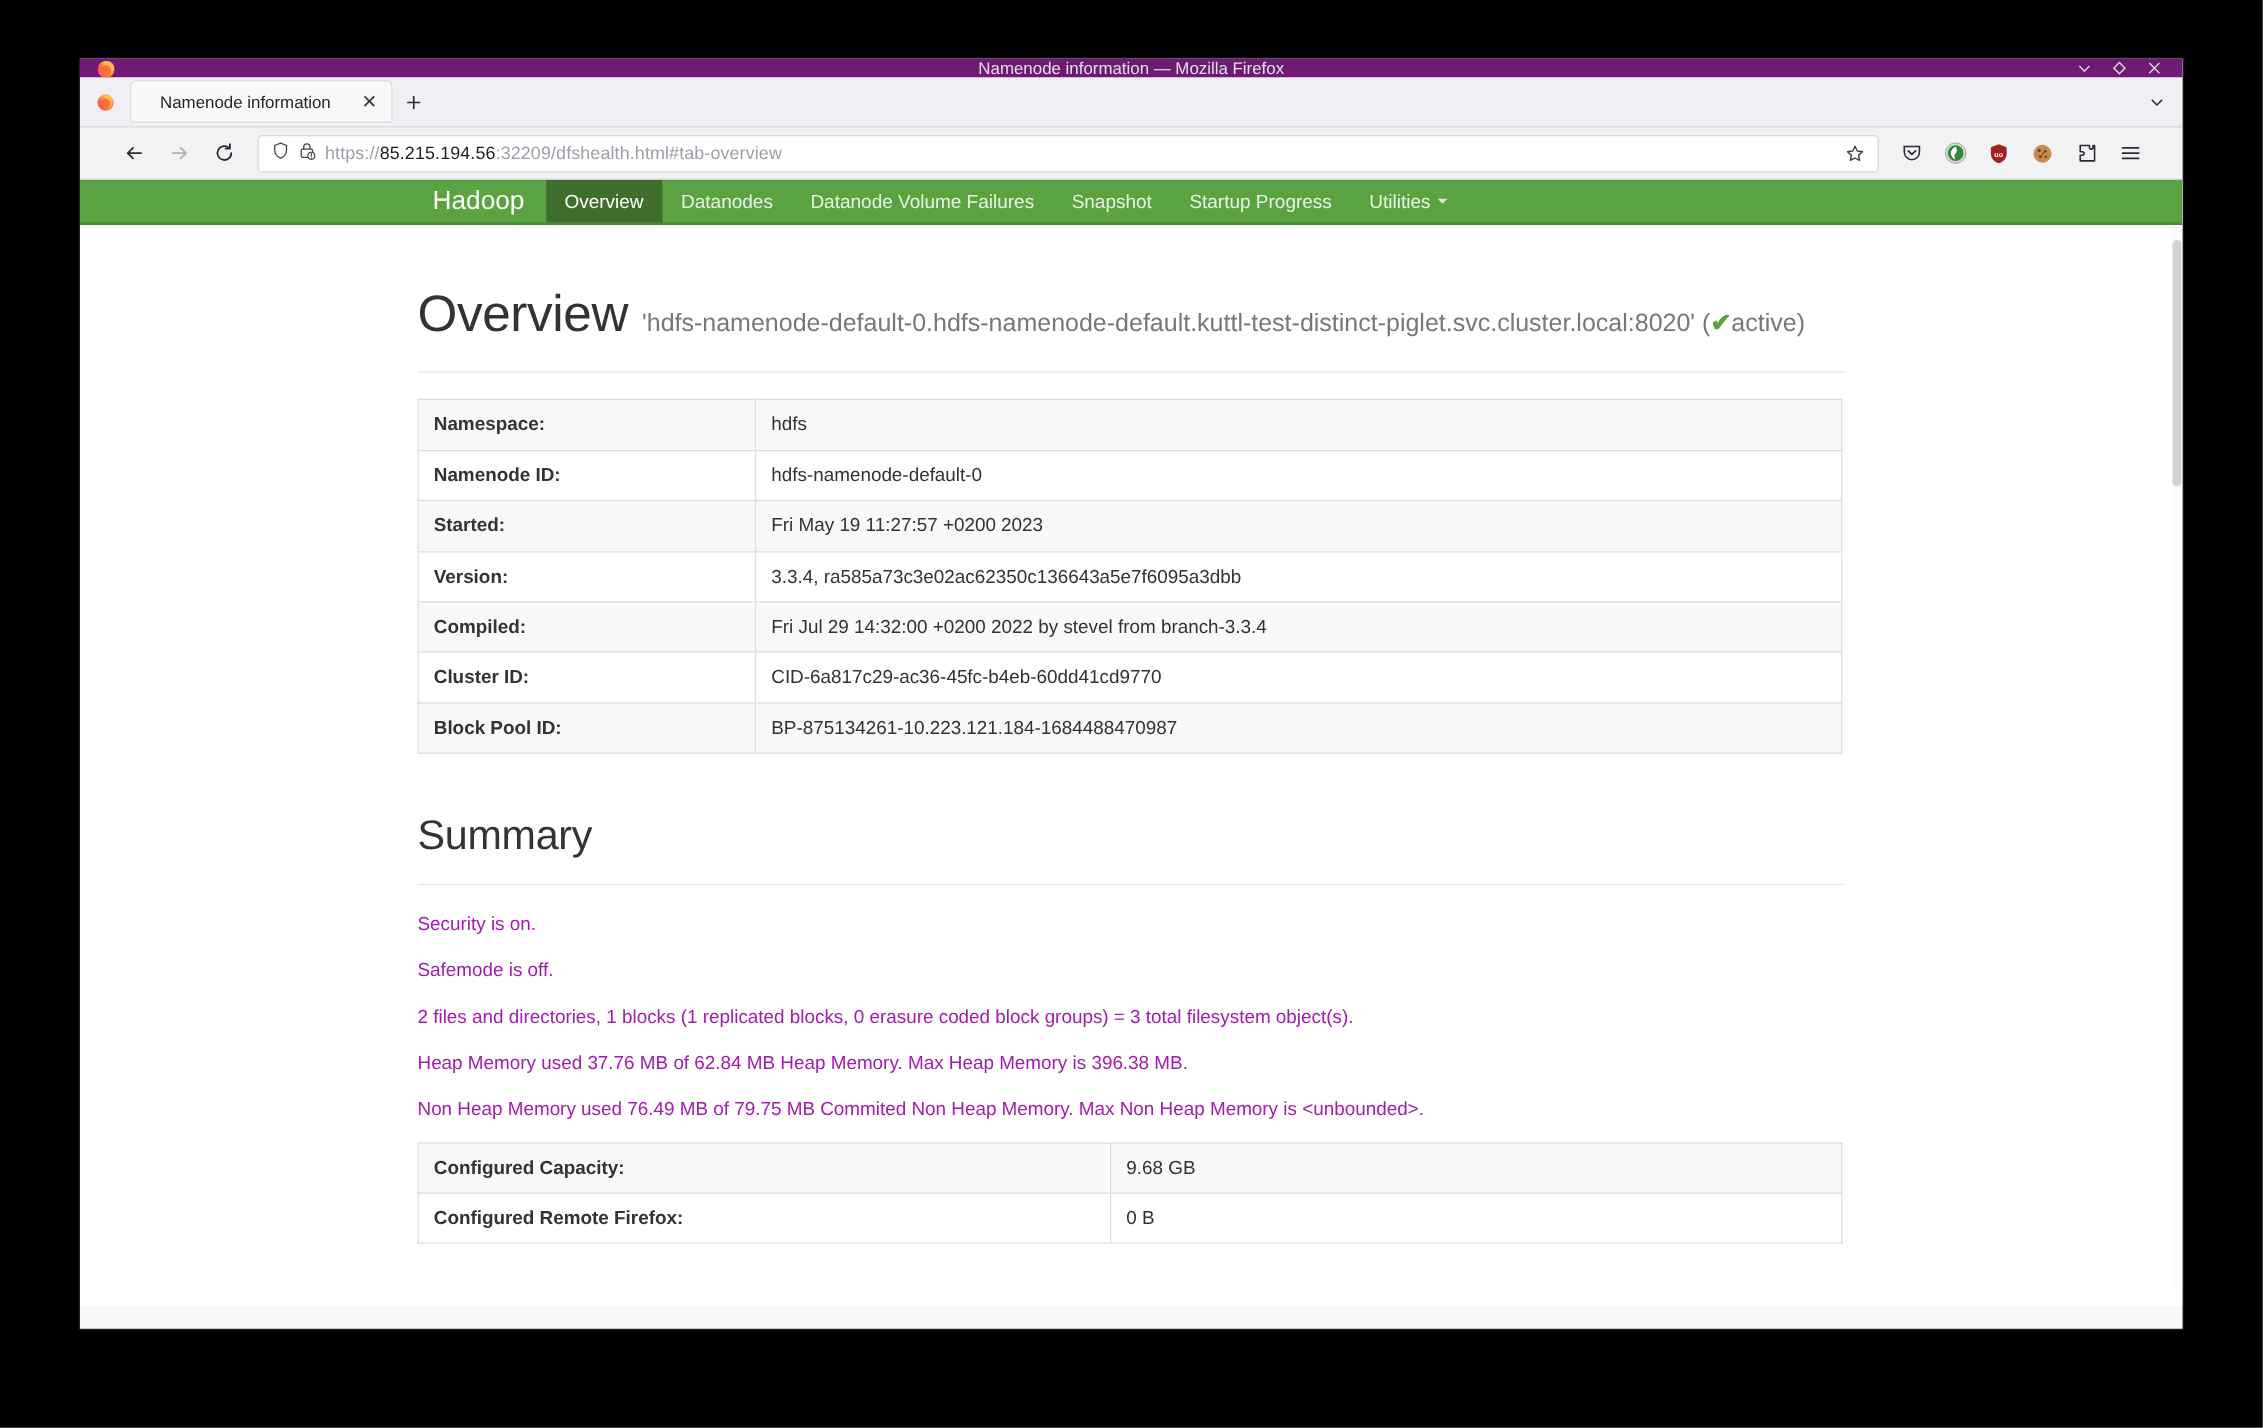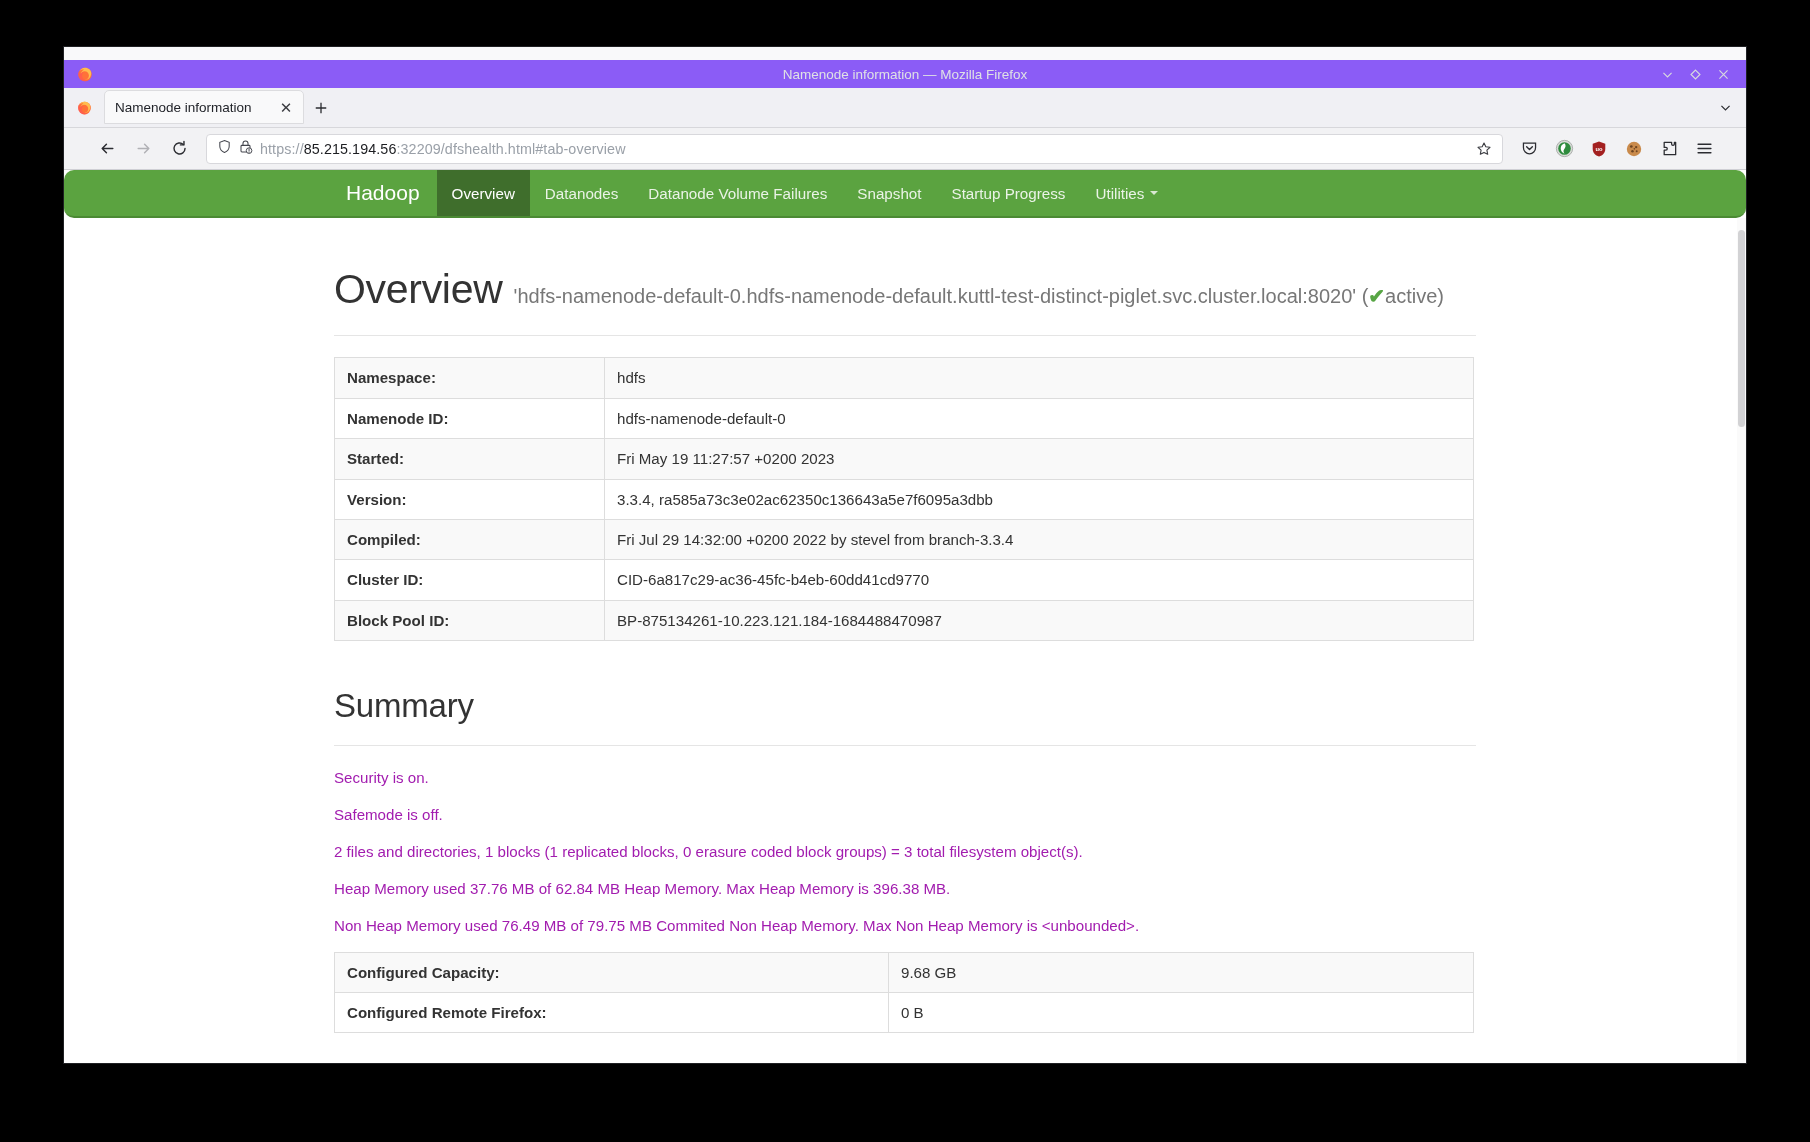--- a/index.html
+++ b/index.html
@@ -15,27 +15,26 @@
   #window {
     position: absolute;
     left: 64px; top: 47px;
     width: 1682px; height: 1016px;
     background: #f9f9fa;
     overflow: hidden;
     box-shadow: 0 0 0 1px #1f2023;
   }
 
   .titlebar {
-    height: 28px;
-    background: #8b5cf6;
+    height: 15px;
+    background: #701a75;
     display: flex;
     align-items: center;
     position: relative;
     color: #e8e9ed;
-    margin-top: 13px;
   }
   .tb-ffbadge {
     width: 30px; height: 30px;
     margin-left: 6px;
     display: flex; align-items: center; justify-content: center;
   }
   .title-text {
     position: absolute;
     left: 0; right: 0;
     text-align: center;
@@ -76,21 +75,21 @@
   .tab {
     height: 34px;
     min-width: 200px;
     max-width: 230px;
     margin-bottom: 3px;
     background: #f9f9fa;
     border: 1px solid #dcdcdf;
     border-radius: 5px 5px 0 0;
     display: flex;
     align-items: center;
-    padding: 0 6px 0 10px;
+    padding: 0 6px 0 23px;
     gap: 20px;
   }
   .tab-title {
     font-size: 13.5px;
     color: #22242a;
     white-space: nowrap;
     overflow: hidden;
     text-overflow: ellipsis;
     flex: 1;
   }
@@ -183,27 +182,26 @@
 
   
   .viewport {
     position: relative;
     height: calc(1016px - 32px - 40px - 43px);
     background: #ffffff;
     overflow: hidden;
   }
 
   .hadoop-nav {
-    height: 48px;
+    height: 36px;
     background: #5ba340;
     display: flex;
     align-items: stretch;
     padding-left: 265px;
     border-bottom: 2px solid #4b8a34;
-    border-radius: 10px;
   }
   .brand {
     display: flex; align-items: center;
     padding: 0 17px;
     color: #ffffff;
     font-size: 21px;
     font-family: "Liberation Sans", sans-serif;
   }
   .navlink {
     display: flex; align-items: center;

